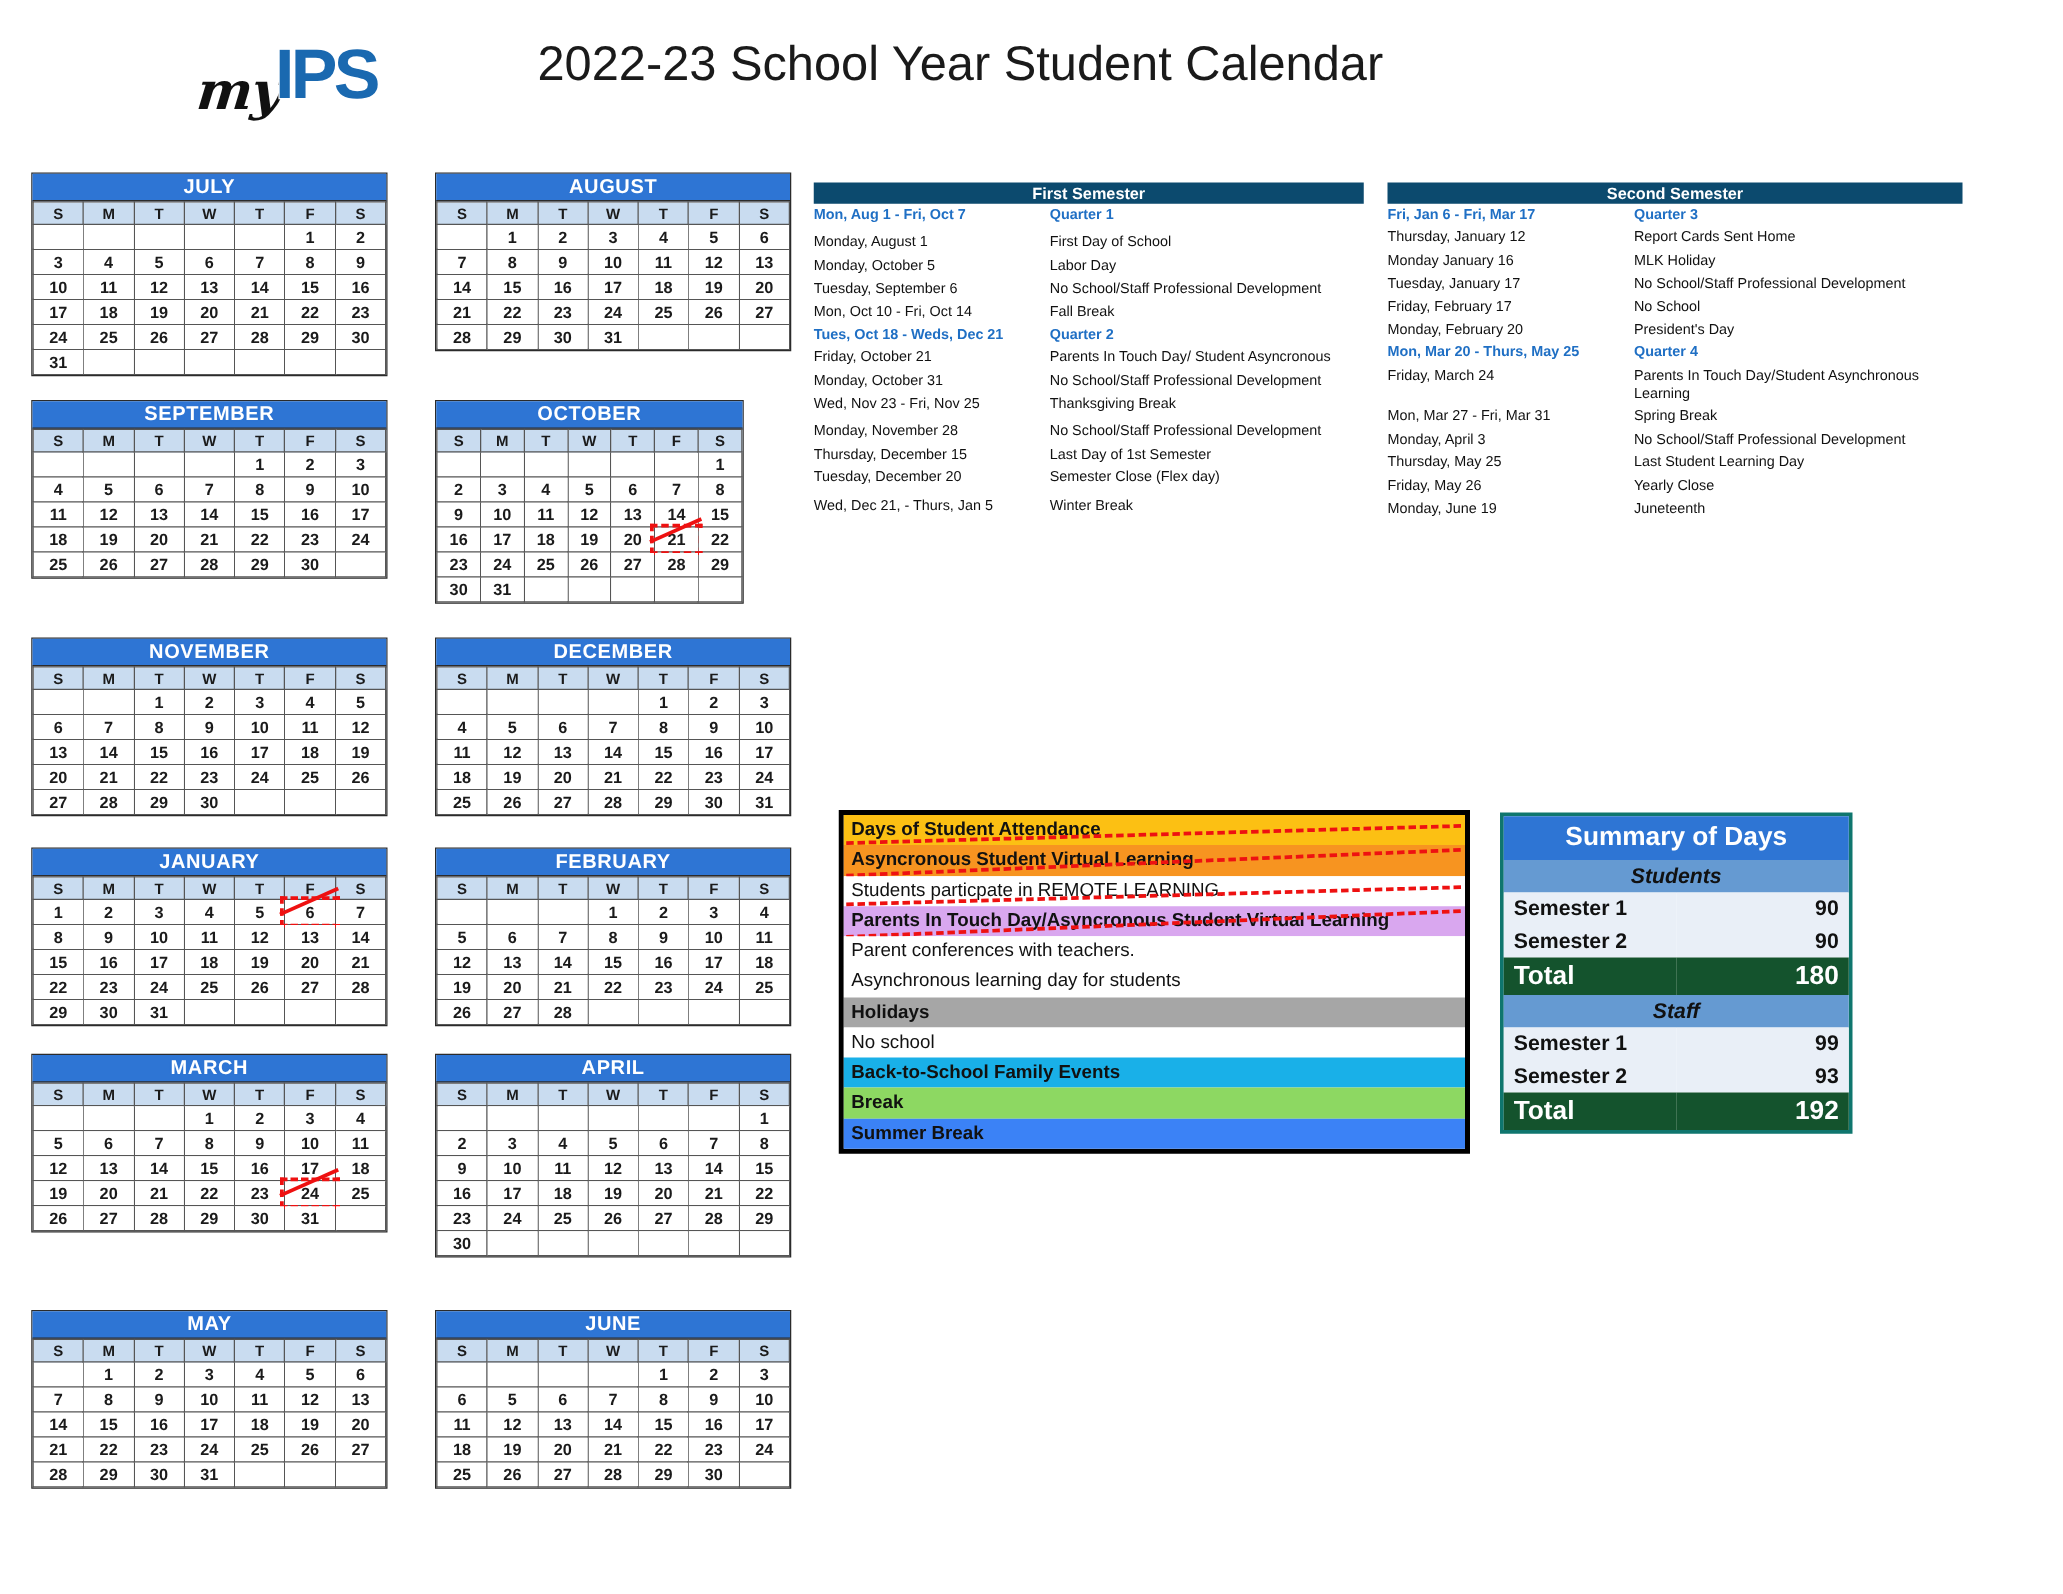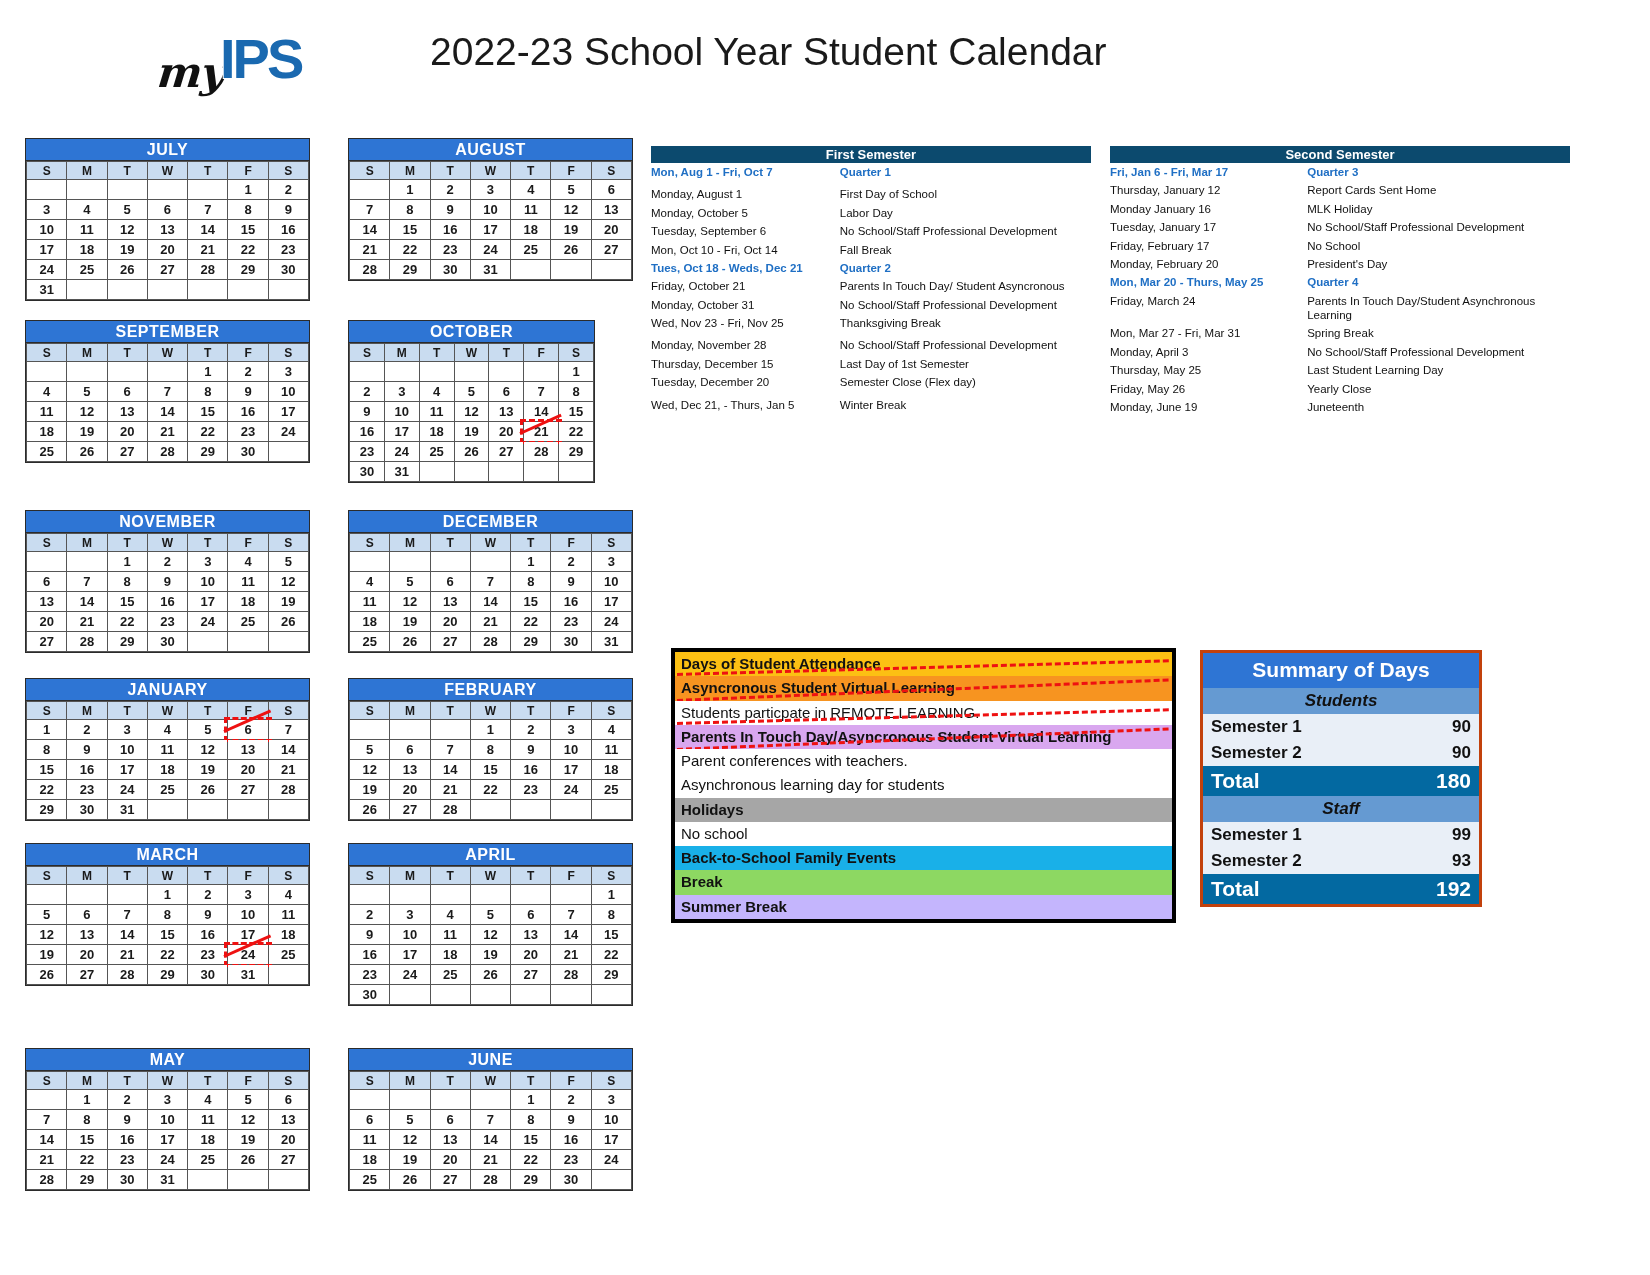--- a/index.html
+++ b/index.html
@@ -174,42 +174,42 @@
     line-height: 1.15;
     position: relative;
   }
   .lg-row.b { font-weight: bold; }
   .lg-attend { background: #fcc013; }
   .lg-async  { background: #f79420; }
   .lg-pit    { background: #d9a7ef; }
   .lg-holi   { background: #a6a6a6; }
   .lg-event  { background: #19b0e8; }
   .lg-break  { background: #8dd862; }
-  .lg-summer { background: #c4b5fd; }
+  .lg-summer { background: #3b82f6; }
   .lg-white  { background: #ffffff; }
 
   
   .ribbon {
     position: absolute;
     left: 0; width: 100%;
     height: 54px;
     pointer-events: none;
   }
   .ribbon .ln {
     position: absolute;
     left: 2px; width: 99%; height: 0;
     border-top: 3px dashed #ee1111;
   }
 
   
   #summary {
     position: absolute;
     left: 1200px; top: 650px;
     width: 282px;
-    border: 3px solid #c2410c;
+    border: 3px solid #0f766e;
     box-sizing: border-box;
     background: #fff;
   }
   table.sum { border-collapse: collapse; width: 100%; table-layout: fixed; }
   table.sum td {
     font-size: 17px;
     padding: 3px 8px;
     color: #111;
   }
   .sum-title {
@@ -219,21 +219,21 @@
   }
   .sum-sub {
     background: #659ad2; color: #111;
     font-style: italic; font-weight: bold;
     font-size: 21px; text-align: center;
     padding: 3px 0 5px 0;
   }
   tr.sum-item td { background: #e9eff7; font-weight: bold; }
   tr.sum-item td.num { text-align: right; }
   tr.sum-total td {
-    background: #0369a1; color: #fff;
+    background: #14532d; color: #fff;
     font-weight: bold; font-size: 21px;
   }
   tr.sum-total td.num { text-align: right; }
 </style>
 </head>
 <body>
 
 <div id="header">
   <div id="logo">
     <span class="logo-my">my</span>

